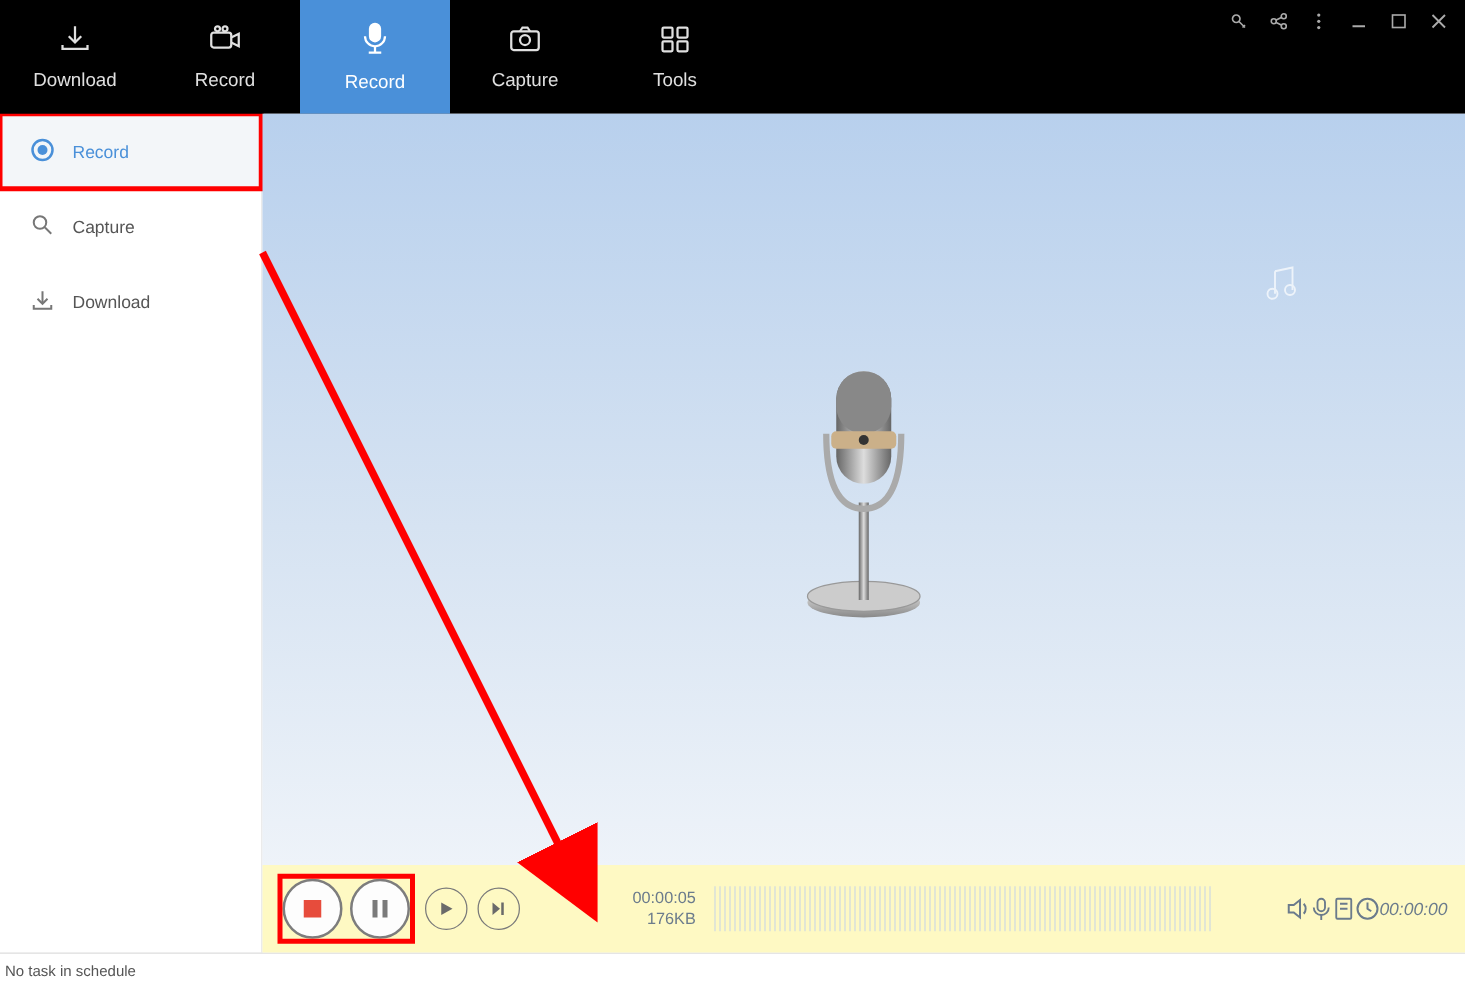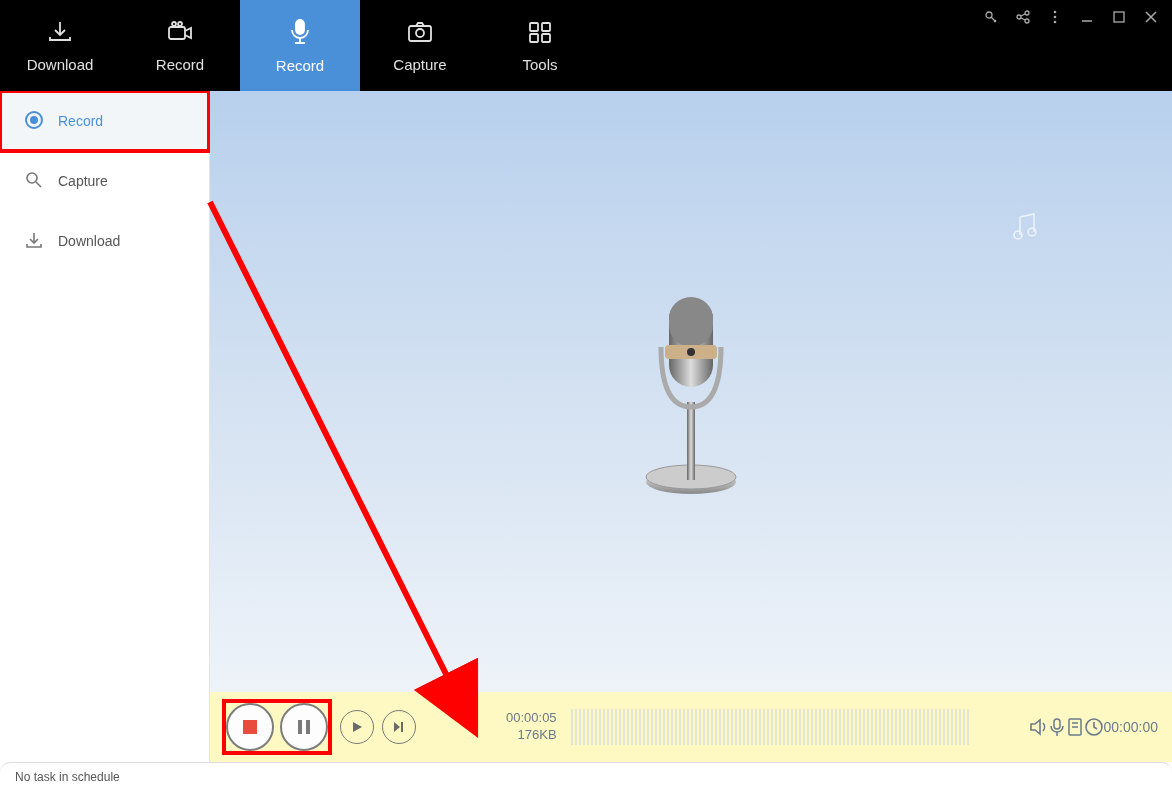--- a/index.html
+++ b/index.html
@@ -24,25 +24,25 @@
   .canvas { flex: 1; background: linear-gradient(to bottom, #b8d0ed 0%, #d6e3f2 55%, #eef3f9 100%); position: relative; display: flex; align-items: center; justify-content: center; }
   .mic-image { width: 120px; height: 210px; position: relative; }
   .music-note { position: absolute; top: 120px; right: 130px; }
   .controls { height: 70px; background: #fef9c3; display: flex; align-items: center; padding: 0 14px; position: relative; }
   .rec-group { display: flex; gap: 6px; padding: 4px; }
   .rec-group.highlight-red { padding: 2px; }
   .circle-btn { width: 48px; height: 48px; border-radius: 50%; border: 2px solid #7d7d7d; display: flex; align-items: center; justify-content: center; cursor: pointer; background: #fdfdfd; }
   .small-circle-btn { width: 34px; height: 34px; border-radius: 50%; border: 1.5px solid #7a7a7a; display: flex; align-items: center; justify-content: center; cursor: pointer; }
   .rec-time { text-align: right; margin-left: 90px; margin-right: 14px; color: #6b7b8c; font-size: 13px; line-height: 1.3; }
   .waveform { flex: 1; height: 36px; background: repeating-linear-gradient(to right, #c9d6e4 0 2px, transparent 2px 4px); opacity: .55; max-width: 400px; }
-  .right-tools { display: flex; align-items: center; gap: 0; margin-left: auto; color: #6b7b8c; }
+  .right-tools { display: flex; align-items: center; gap: 0; margin-left: auto; color: #6b7b8c; font-style: italic; }
   .right-tools .t { cursor: pointer; display:inline-flex; }
   .duration { font-size: 14px; color: #6b7b8c; }
   
-  .statusbar { height: 28px; border-top: 1px solid #ddd; display: flex; align-items: center; padding: 0 15px; font-size: 12px; color: #555; border-radius: 10px; }
+  .statusbar { height: 28px; border-top: 1px solid #ddd; display: flex; align-items: center; padding: 0 4px; font-size: 12px; color: #555; }
   
   .arrow-overlay { position: absolute; pointer-events: none; left: -70px; top: -530px; }
 </style>
 </head>
 <body>
 
 <div class="window">
 
   <div class="topbar">
     <div class="nav">

